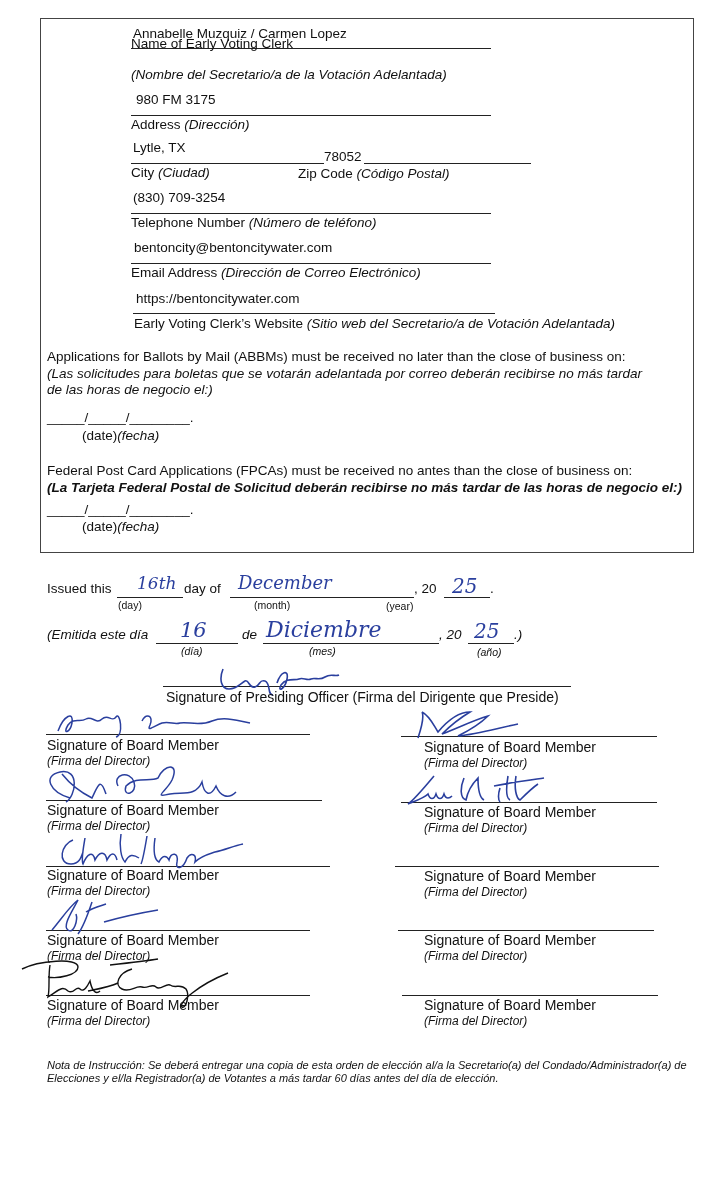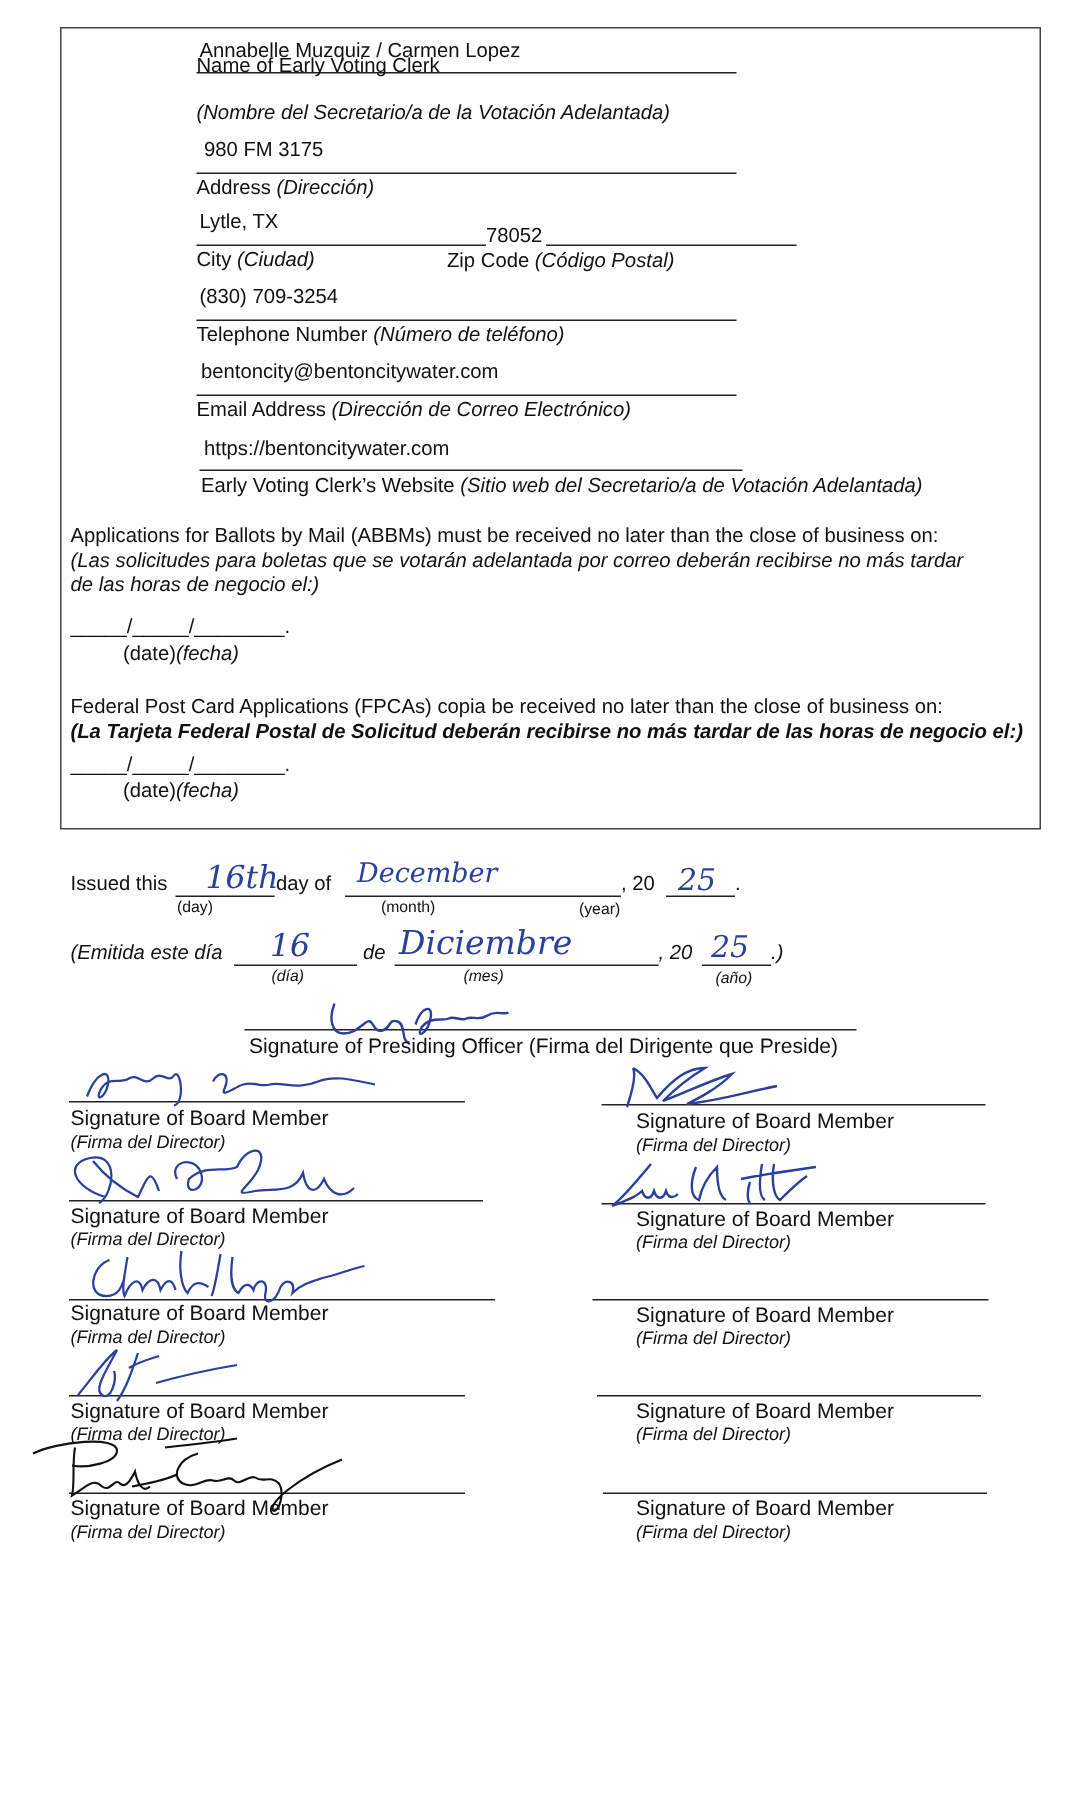--- a/index.html
+++ b/index.html
@@ -55,28 +55,28 @@
 <span class="abs" style="left:136px;top:291px;">https://bentoncitywater.com</span>
 <div class="rule" style="left:133px;top:313px;width:362px;"></div>
 <span class="abs" style="left:134px;top:316px;"><span>Early Voting Clerk’s Website</span> <span class="it">(Sitio web del Secretario/a de Votación Adelantada)</span></span>
 
 <span class="abs" style="left:47px;top:349px;">Applications for Ballots by Mail (ABBMs) must be received no later than the close of business on:</span>
 <span class="abs it" style="left:47px;top:366px;">(Las solicitudes para boletas que se votarán adelantada por correo deberán recibirse no más tardar</span>
 <span class="abs it" style="left:47px;top:382px;">de las horas de negocio el:)</span>
 <span class="abs" style="left:47px;top:410px;">_____/_____/________.</span>
 <span class="abs" style="left:82px;top:428px;"><span>(date)</span><span class="it">(fecha)</span></span>
 
-<span class="abs" style="left:47px;top:463px;">Federal Post Card Applications (FPCAs) copia be received no later than the close of business on:</span>
+<span class="abs" style="left:47px;top:463px;">Federal Post Card Applications (FPCAs) must be received no antes than the close of business on:</span>
 <span class="abs it" style="left:47px;top:480px;font-weight:bold;">(La Tarjeta Federal Postal de Solicitud deberán recibirse no más tardar de las horas de negocio el:)</span>
 <span class="abs" style="left:47px;top:502px;">_____/_____/________.</span>
 <span class="abs" style="left:82px;top:519px;"><span>(date)</span><span class="it">(fecha)</span></span>
 
 <span class="abs" style="left:47px;top:581px;">Issued this</span>
 <div class="rule" style="left:117px;top:597px;width:66px;"></div>
-<span class="abs hand" style="left:137px;top:573px;font-size:21px;">16th</span>
+<span class="abs hand" style="left:137px;top:573px;font-size:17px;">16th</span>
 <span class="abs" style="left:184px;top:581px;">day of</span>
 <div class="rule" style="left:230px;top:597px;width:184px;"></div>
 <span class="abs hand" style="left:238px;top:572px;font-size:18px;">December</span>
 <span class="abs" style="left:414px;top:581px;">, 20</span>
 <div class="rule" style="left:444px;top:597px;width:46px;"></div>
 <span class="abs hand" style="left:452px;top:574px;font-size:20px;">25</span>
 <span class="abs" style="left:490px;top:581px;">.</span>
 <span class="abs tiny" style="left:118px;top:599px;">(day)</span>
 <span class="abs tiny" style="left:254px;top:599px;">(month)</span>
 <span class="abs tiny" style="left:386px;top:600px;">(year)</span>
@@ -173,13 +173,14 @@
 <div class="rule" style="left:398px;top:930px;width:256px;"></div>
 <span class="abs" style="left:424px;top:932px;font-size:14px;">Signature of Board Member</span>
 <span class="abs it small" style="left:424px;top:949px;">(Firma del Director)</span>
 
 <div class="rule" style="left:402px;top:995px;width:256px;"></div>
 <span class="abs" style="left:424px;top:997px;font-size:14px;">Signature of Board Member</span>
 <span class="abs it small" style="left:424px;top:1014px;">(Firma del Director)</span>
 
 <div class="note" style="top:1046px;">
   <br>
+  <span class="it">Nota de Instrucción: Se deberá entregar una copia de esta orden de elección al/a la Secretario(a) del Condado/Administrador(a) de Elecciones y el/la Registrador(a) de Votantes a más tardar 60 días antes del día de elección.</span>
 </div>
 
 </body></html>

